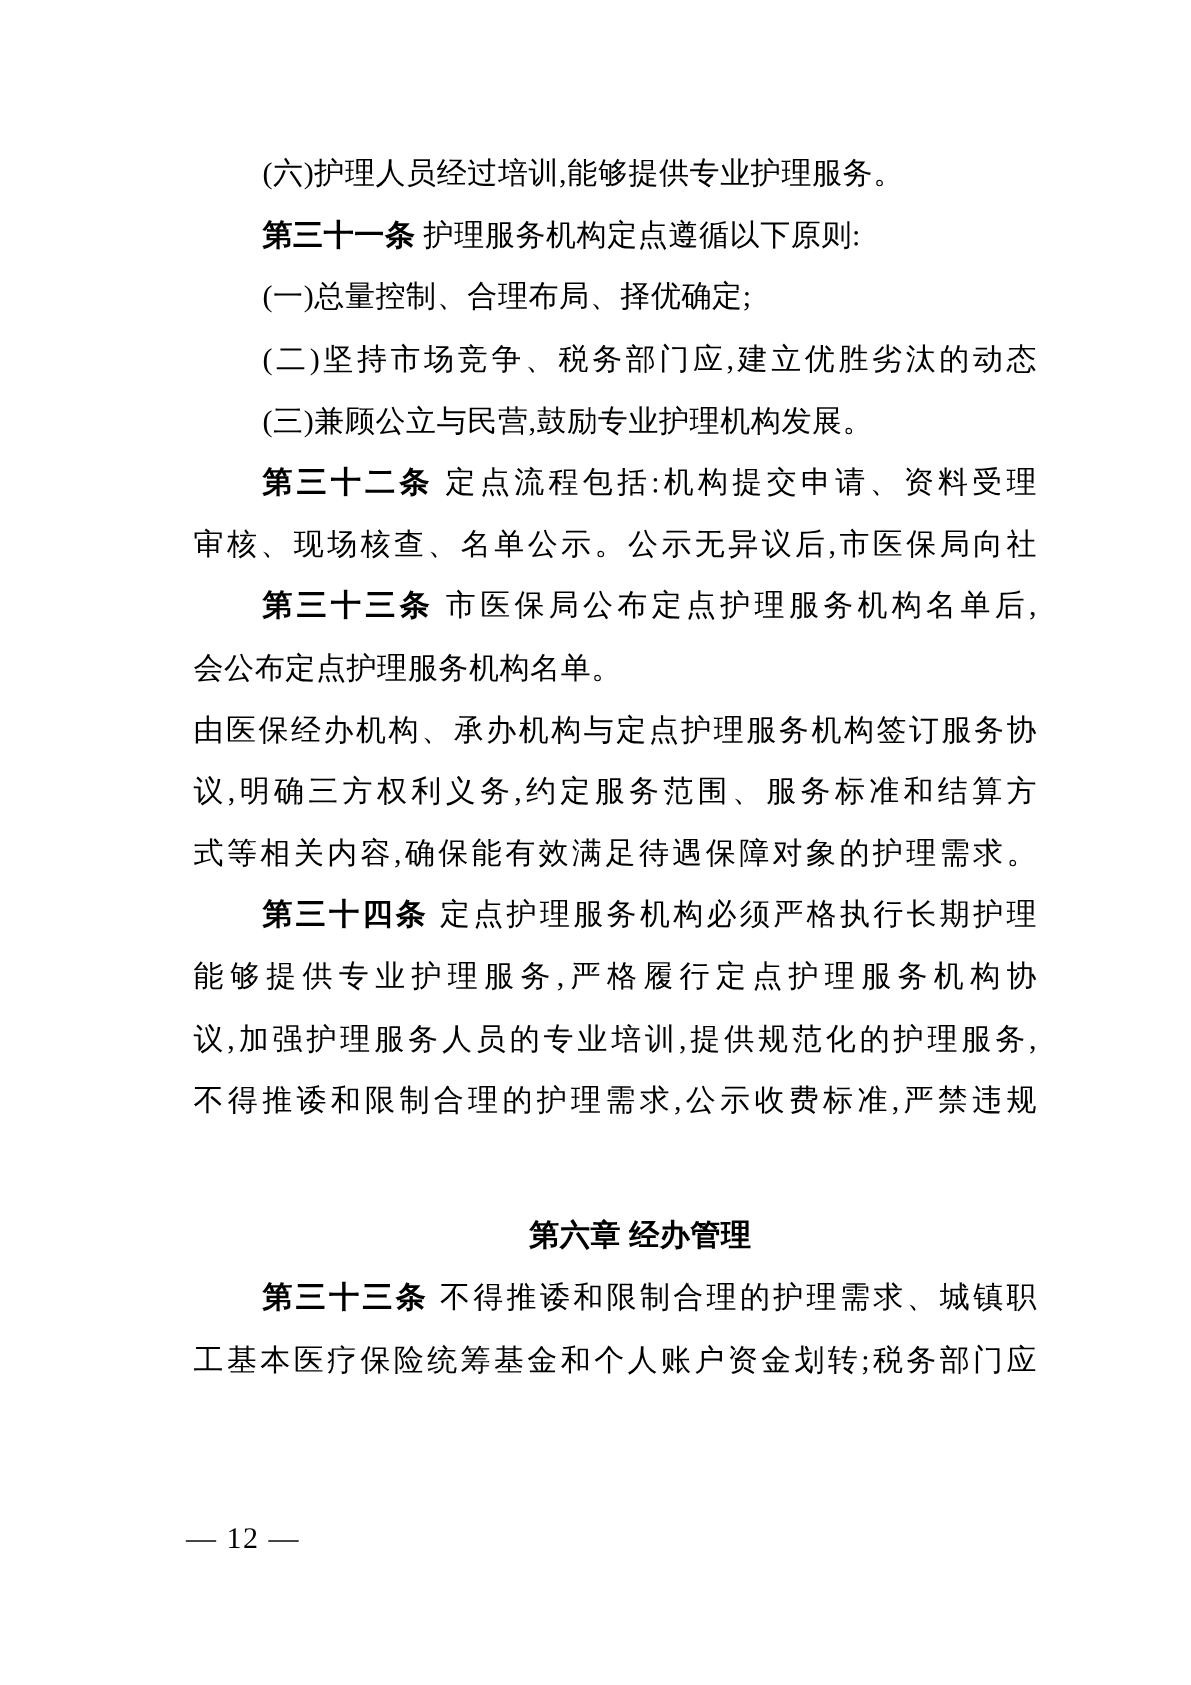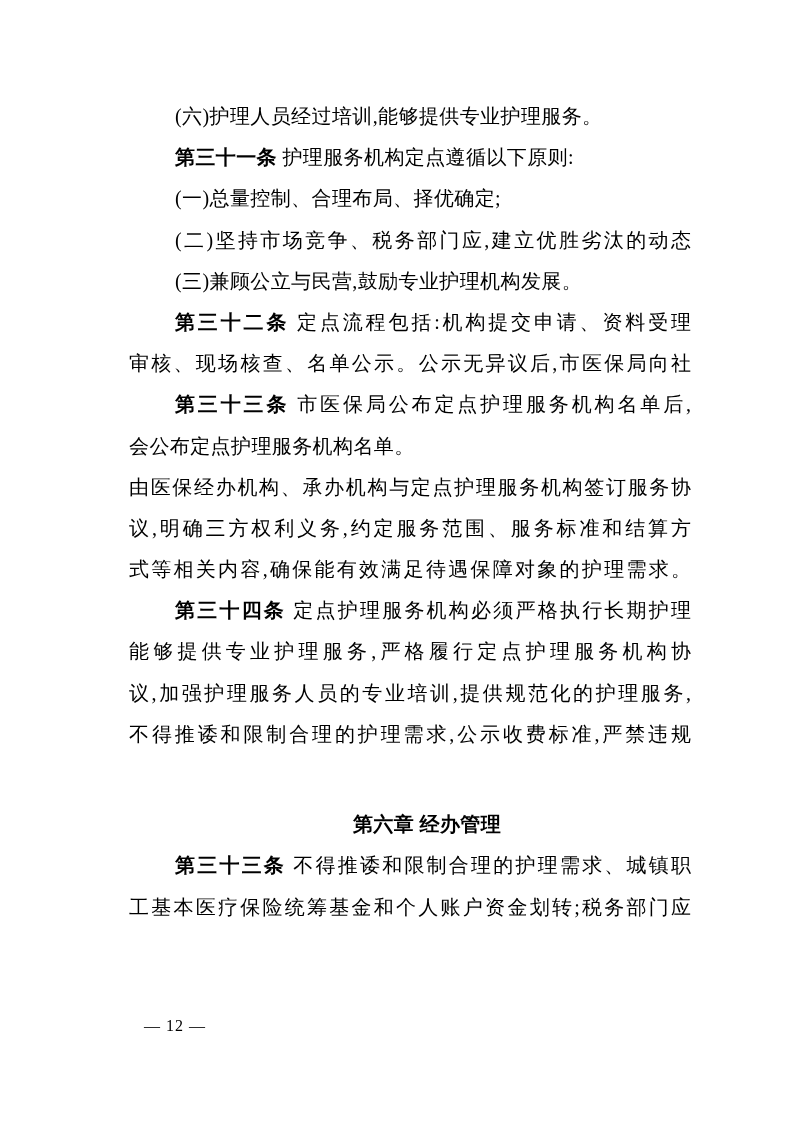--- a/index.html
+++ b/index.html
@@ -42,23 +42,23 @@
     padding-left: 34px;
     font-size: 20px;
     font-weight: 700;
     height: 41.2px;
     line-height: 41.2px;
     text-align: center;
     text-indent: 0;
   }
   .footer {
     position: absolute;
-    left: 128px;
+    left: 108px;
     top: 1012px;
-    font-size: 16px;
+    font-size: 20px;
     line-height: 28px;
     letter-spacing: 1px;
   }
 </style>
 </head>
 <body>
 
 <div class="page">
   <div class="textblock">
 

